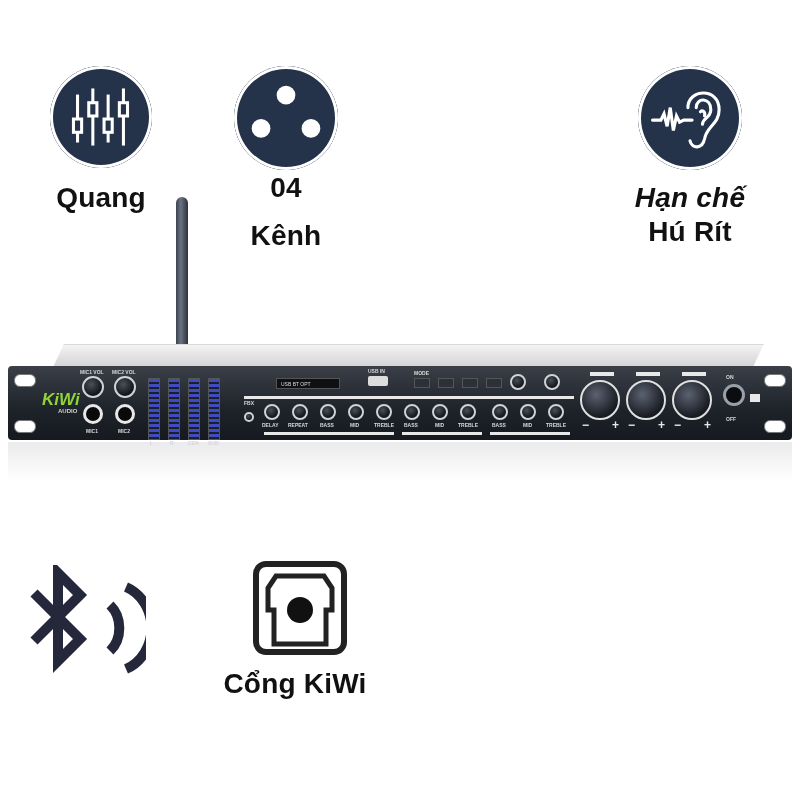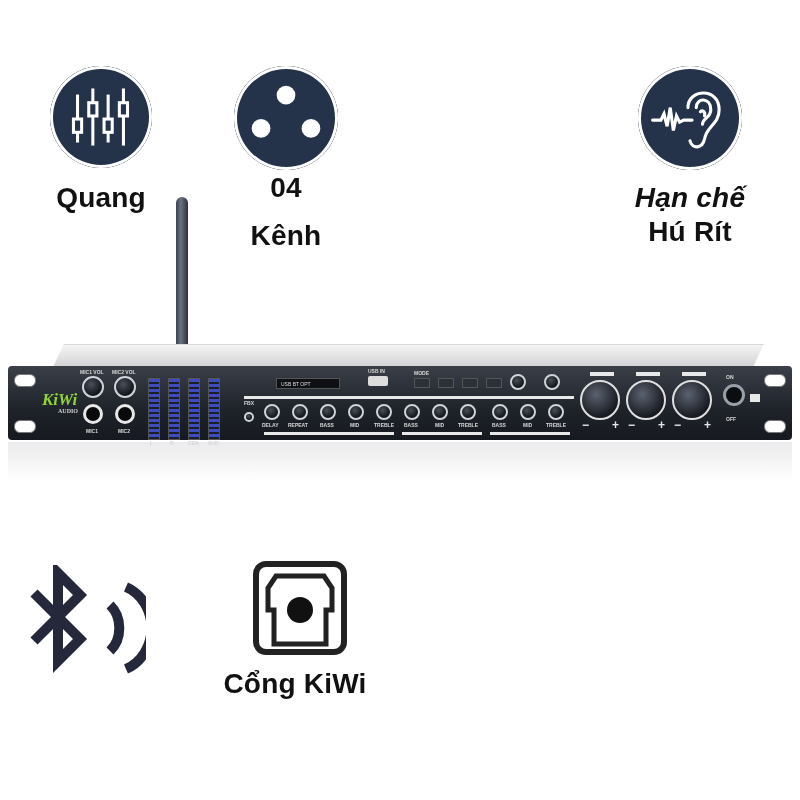--- a/index.html
+++ b/index.html
@@ -9,21 +9,21 @@
   .circle-icon { position:absolute; border-radius:50%; background:#24324a; box-shadow:0 0 0 3px #ffffff inset, 0 0 0 5px #24324a inset; }
   .circle-icon svg { position:absolute; left:0; top:0; width:100%; height:100%; }
 
   
   .device { position:absolute; left:8px; top:342px; width:784px; height:150px; }
   .top-plate { position:absolute; left:50px; top:2px; width:700px; height:24px; background:linear-gradient(#f4f4f4,#cfd0d2); transform:skewX(-25deg); border-top:1px solid #d8d8d8; }
   .front { position:absolute; left:0; top:24px; width:784px; height:74px; background:linear-gradient(#3a3f48,#1e2229 60%,#161a20); border-radius:4px; }
   .rack-hole { position:absolute; width:20px; height:11px; border-radius:6px; background:#ffffff; border:1px solid #777; }
   .reflection { position:absolute; left:0; top:100px; width:784px; height:40px; background:linear-gradient(rgba(210,210,215,0.45), rgba(255,255,255,0)); }
   .antenna { position:absolute; left:168px; top:-145px; width:12px; height:150px; background:linear-gradient(90deg,#3c4350,#6b7280 40%,#2b313b); border-radius:6px 6px 2px 2px; }
-  .logo { position:absolute; left:34px; top:24px;font-family:Liberation Serif, serif; }
+  .logo { position:absolute; left:34px; top:24px; }
   .logo .brand { font-weight:bold; font-style:italic; font-size:17px; color:#8fd43a; }
   .logo .sub { font-size:6px; color:#d0d0d0; font-weight:bold; margin-left:16px; margin-top:-2px; }
   .tiny { position:absolute; font-size:5px; color:#d8d8d8; font-weight:bold; white-space:nowrap; }
   .knob { position:absolute; border-radius:50%; background:radial-gradient(circle at 40% 35%, #4a505a, #101318 70%); border:2px solid #cfd3d8; box-sizing:border-box; }
   .jack { position:absolute; width:20px; height:20px; border-radius:50%; background:#0a0a0a; border:3px solid #e8e8e8; box-sizing:border-box; }
   .meter { position:absolute; top:18px; width:10px; height:60px; background:repeating-linear-gradient(#3f4cc0 0 3px,#1b1f2a 3px 5px); border:1px solid #555; }
   .display { position:absolute; left:268px; top:35px; width:64px; height:11px; background:#0e1014; border:1px solid #555; font-size:5px; color:#ddd; line-height:11px; padding-left:4px; box-sizing:border-box; white-space:nowrap; }
   .usb { position:absolute; left:360px; top:34px; width:20px; height:10px; background:#ddd; border-radius:2px; }
   .btn-sq { position:absolute; top:38px; width:14px; height:8px; background:#2c3038; border:1px solid #555; }
   .strip { position:absolute; height:3px; background:#e8e8e8; }

